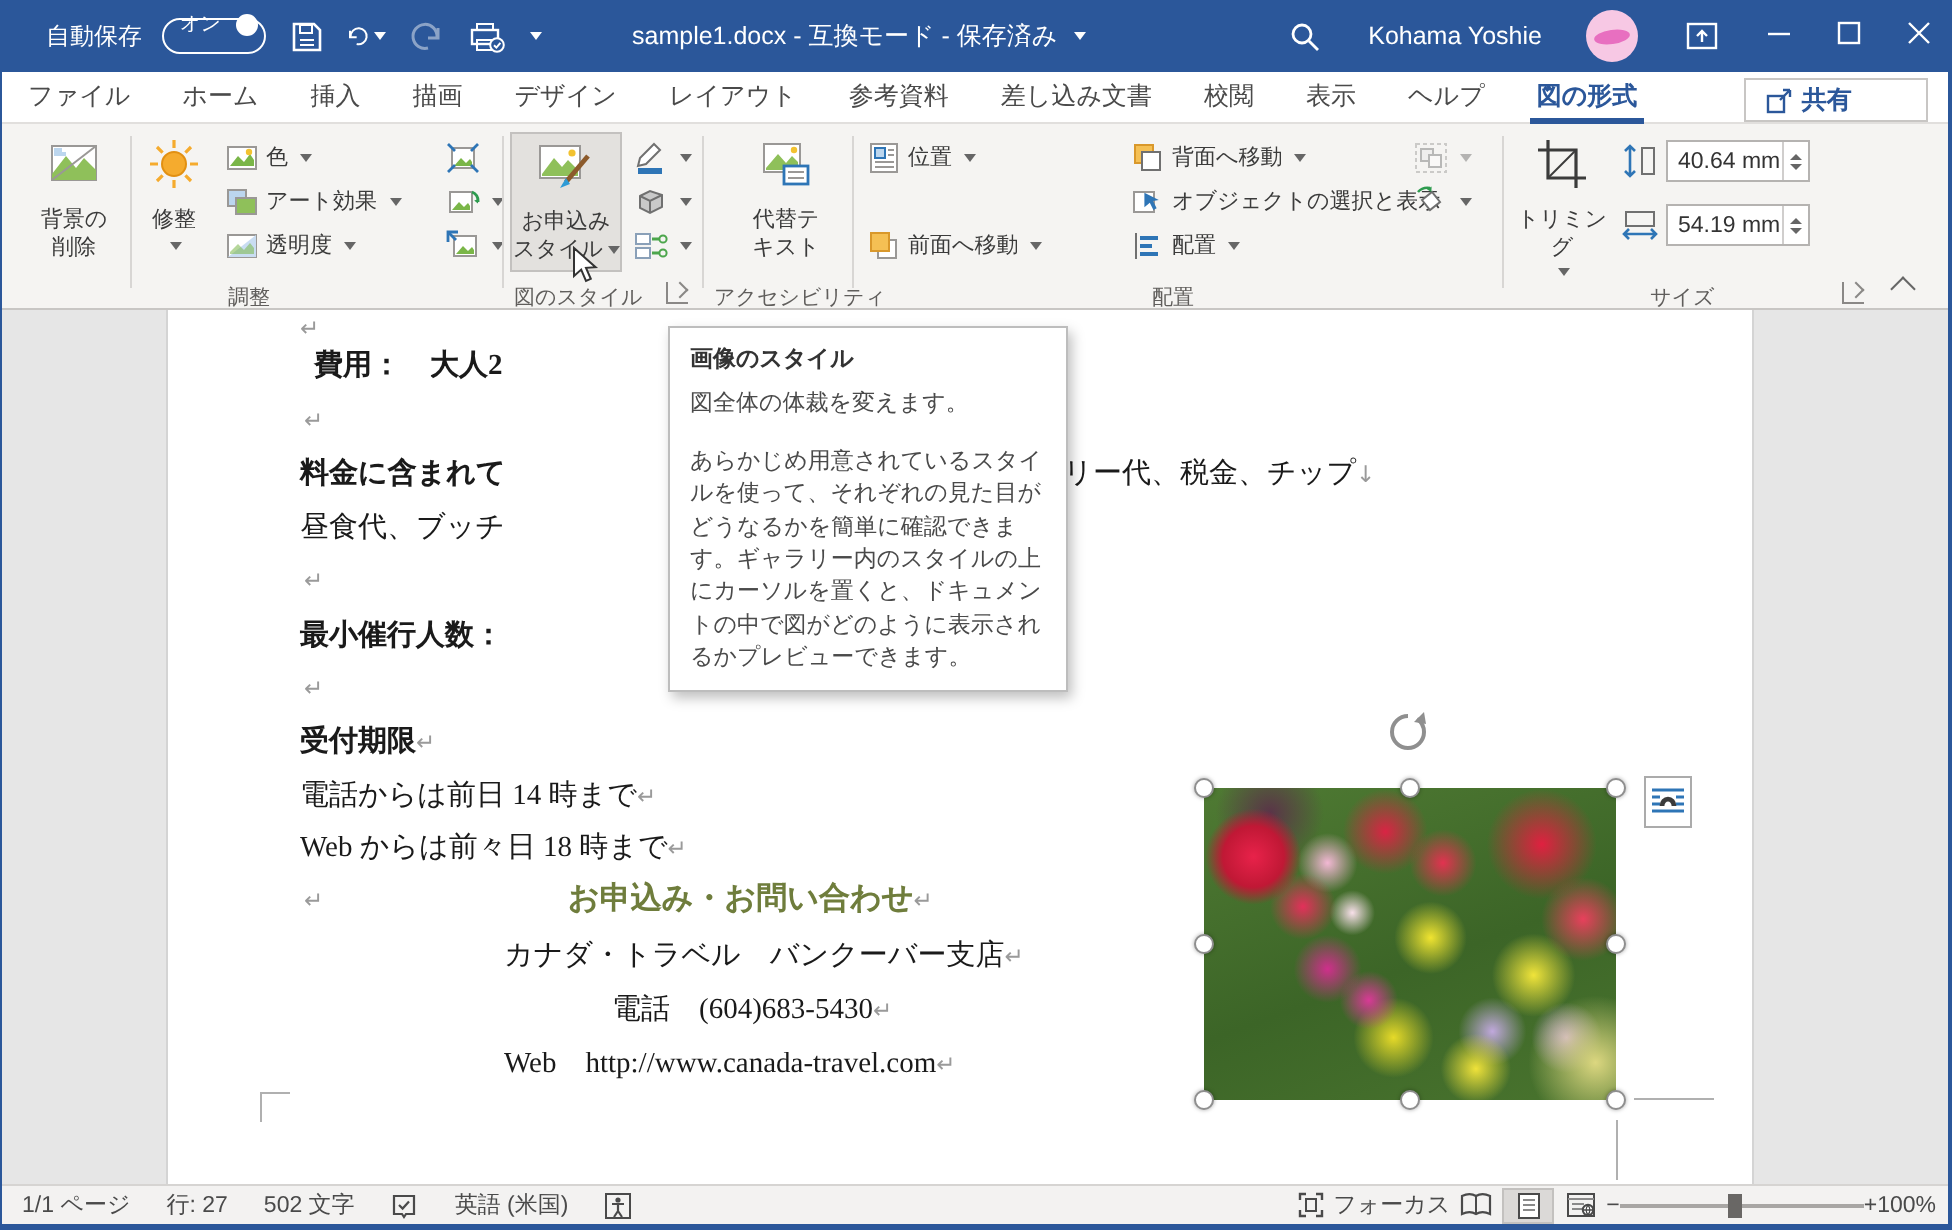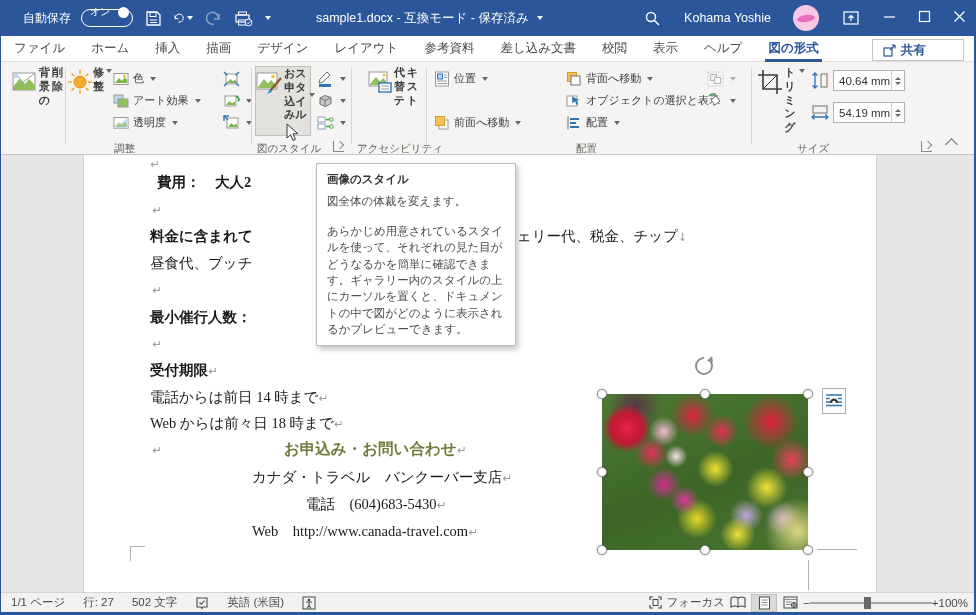--- a/index.html
+++ b/index.html
@@ -29,21 +29,21 @@
   .tab { padding:0 13px; height:26px; display:flex; align-items:center; font-size:12.5px; color:#4a4a4a; white-space:nowrap; }
   .tab.active { color:#2b579a; font-weight:bold; position:relative; }
   .tab.active::after { content:""; position:absolute; left:10px; right:10px; bottom:0; height:3px; background:#2b579a; }
   .tab-actions { position:absolute; right:10px; top:3px; display:flex; gap:8px;flex-direction:column; }
   .pill-btn { display:flex; align-items:center; gap:5px; border:1px solid #c8c6c4; background:#fff; color:#2b579a; font-size:12.5px; font-weight:bold; padding:2px 10px; height:22px; }
 
   
   .ribbon { position:absolute; left:0; top:62px; width:100%; height:93px; background:#f5f4f2; border-bottom:1px solid #c8c6c4; }
   .rsep { position:absolute; top:6px; height:76px; width:1px; background:#d8d6d4; }
   .grp-label { position:absolute; top:80px; font-size:10.5px; color:#605e5c; white-space:nowrap; }
-  .bigbtn { position:absolute; top:4px; width:52px; height:70px; display:flex; flex-direction:row; align-items:flex-start; text-align:center; font-size:11px; color:#3b3b3b; line-height:1.25;font-weight:bold; }
+  .bigbtn { position:absolute; top:4px; width:52px; height:70px; display:flex; flex-direction:column; align-items:center; text-align:center; font-size:11px; color:#3b3b3b; line-height:1.25; }
   .bigbtn .ic { margin:3px 0 4px; }
   .smrow { position:absolute; height:21px; display:flex; align-items:center; gap:4px; font-size:11px; color:#3b3b3b; white-space:nowrap; }
   .hoverbtn { background:#e3e1de; border:1px solid #c3c1bf; }
   .launcher { position:absolute; top:79px; width:11px; height:11px; border-left:1px solid #8a8886; border-bottom:1px solid #8a8886; }
   .launcher::after { content:""; position:absolute; right:1px; top:1px; width:5px; height:5px; border-right:1.5px solid #8a8886; border-bottom:1.5px solid #8a8886; transform:rotate(-45deg); }
   .spinbox { display:flex; align-items:center; border:1px solid #b5b3b1; background:#fff; height:21px; width:72px; padding-left:5px; font-size:11.5px; color:#333; }
   .spin { margin-left:auto; width:13px; height:100%; border-left:1px solid #d0cecd; display:flex; flex-direction:column; align-items:center; justify-content:center; gap:2px; }
   .up { width:0;height:0;border-left:3px solid transparent;border-right:3px solid transparent;border-bottom:3.5px solid #666; }
   .dn { width:0;height:0;border-left:3px solid transparent;border-right:3px solid transparent;border-top:3.5px solid #666; }
   .collapse-chev { position:absolute; right:18px; top:78px; width:9px; height:9px; border-top:1.5px solid #666; border-left:1.5px solid #666; transform:rotate(45deg); }
@@ -51,21 +51,21 @@
   
   .docarea { position:absolute; left:0; top:155px; width:100%; height:437px; background:#e6e6e6; }
   .page { position:absolute; left:82px; top:0; width:794px; height:437px; background:#fff; border-left:1px solid #d4d4d4; border-right:1px solid #d4d4d4; }
   .t-line { position:absolute; font-family:"Liberation Serif","DejaVu Serif",serif; font-size:14.5px; color:#1a1a1a; white-space:nowrap; }
   .b { font-weight:bold; }
   .mark { color:#9a9a9a; font-family:"DejaVu Sans",sans-serif; font-size:11.5px; }
   .olive { color:#6f7d3c; font-weight:bold; font-size:15.5px; }
   .mline { position:absolute; background:#b0b0b0; }
 
   
-  .tooltip { position:absolute; left:232px; top:8px; width:200px; min-height:156px; background:#fff; border:1px solid #bdbdbd; box-shadow:2px 3px 6px rgba(0,0,0,.25); padding:8px 10px; z-index:30; }
+  .tooltip { position:absolute; left:250px; top:8px; width:200px; min-height:156px; background:#fff; border:1px solid #bdbdbd; box-shadow:2px 3px 6px rgba(0,0,0,.25); padding:8px 10px; z-index:30; }
   .tooltip .tt-title { font-weight:bold; font-size:11.5px; color:#333; margin-bottom:7px; }
   .tooltip .tt-sub { font-size:11.5px; color:#4a4a4a; margin-bottom:14px; }
   .tooltip .tt-body { font-size:11.5px; color:#4a4a4a; line-height:1.42; }
 
   
   .flower { position:absolute; left:518px; top:239px; width:206px; height:156px;
     background:
       radial-gradient(circle at 12% 22%, #e8224a 0, #c01835 7%, transparent 11%),
       radial-gradient(circle at 24% 38%, #e3305a 0, transparent 9%),
       radial-gradient(circle at 44% 14%, #d92444 0, transparent 12%),
@@ -435,21 +435,21 @@
           <path d="M1 13 h16 M3.5 10.5 L1 13 L3.5 15.5 M14.5 10.5 L17 13 L14.5 15.5" fill="none" stroke="#2e75b6" stroke-width="1.3"></path>
         </svg>
       <span class="spinbox">
         <span>54.19 mm</span>
         <span class="spin">
             <span class="up"></span>
             <span class="dn"></span>
           </span>
       </span>
     </div>
-    <div class="grp-label" style="left:796px;">サイズ</div>
+    <div class="grp-label" style="left:824px;">サイズ</div>
     <div class="launcher" style="left:920px;"></div>
     <div class="collapse-chev"></div>
   </div>
 
   <div class="docarea">
     <div class="page">
 
       <span class="t-line mark" style="left:66px; top:2px;">↵</span>
       <span class="t-line b" style="left:73px; top:18px;">費用：　大人2</span>
       <span class="t-line mark" style="left:68px; top:48px;">↵</span>

